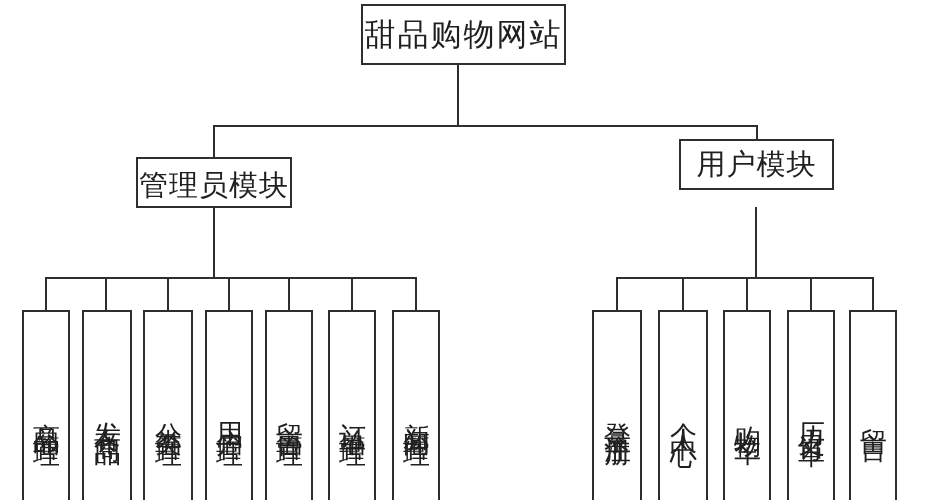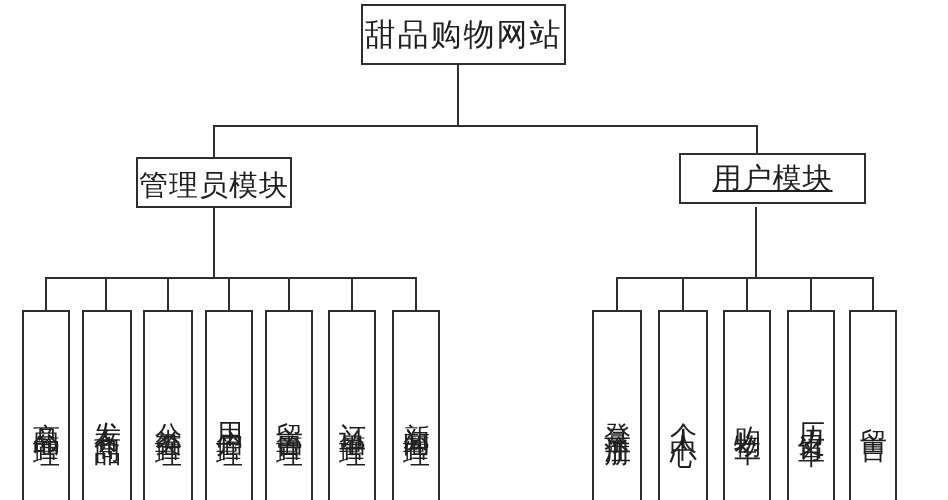--- a/index.html
+++ b/index.html
@@ -29,21 +29,21 @@
   .root-node {
     left: 361px; top: 4px; width: 205px; height: 61px;
     font-size: 31px;
     letter-spacing: 2px;
   }
   .module-node {
     font-size: 29px;
     letter-spacing: 1px;
   }
   #admin-module { left: 136px; top: 157px; width: 156px; height: 51px; align-items: flex-end; }
-  #user-module  { left: 679px; top: 153px; width: 187px; height: 51px; text-decoration: underline; }
+  #user-module  { left: 679px; top: 139px; width: 155px; height: 51px; }
   .vbox {
     position: absolute;
     top: 310px;
     height: 205px; 
     border: 2px solid #2e2e2e;
     background: #ffffff;
     box-sizing: border-box;
     display: flex;
     align-items: center;
     justify-content: center;

